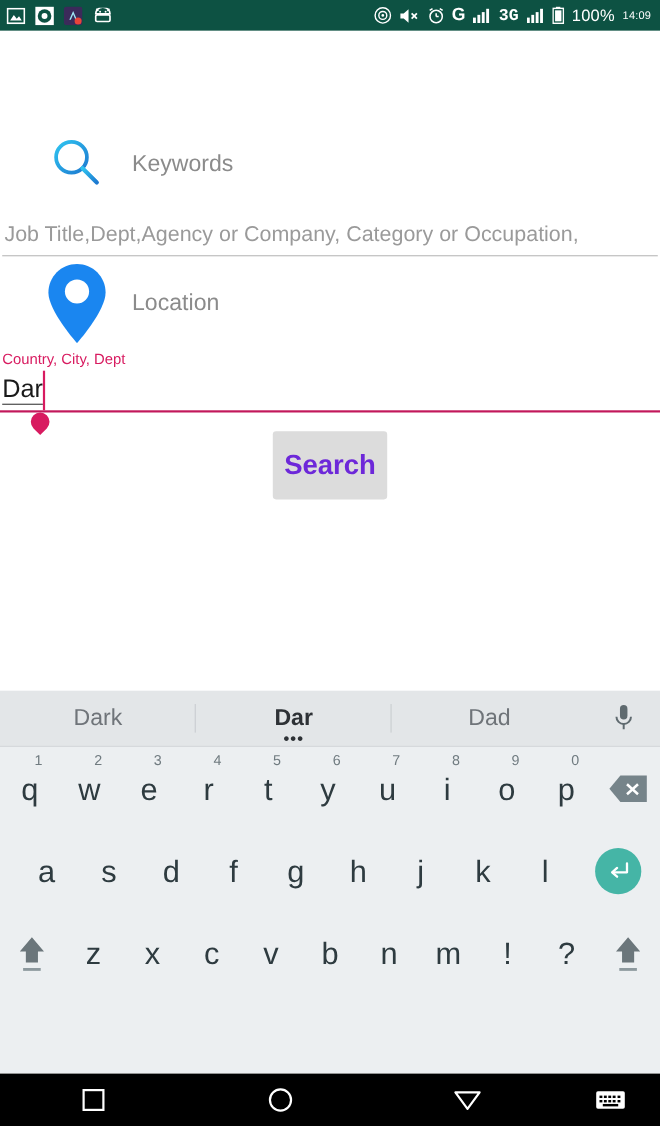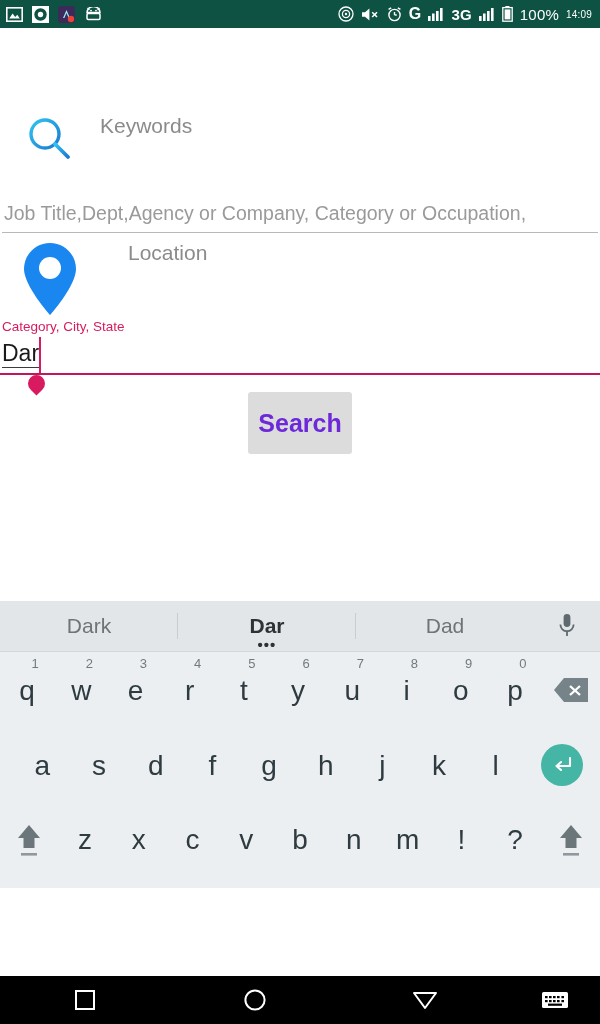--- a/index.html
+++ b/index.html
@@ -52,22 +52,23 @@
   .content {
     position: absolute;
     top: 28px; left: 0;
     width: 600px;
     height: 600px;
     background: #ffffff;
   }
 
   .field-row {
     display: flex;
-    align-items: flex-start;
+    align-items: center;
     height: 70px;
+    padding-left: 20px;
   }
   .icon-slot {
     width: 100px;
     display: flex;
     justify-content: center;
     align-items: center;
     flex: 0 0 100px;
   }
   .field-label {
     font-size: 21px;
@@ -158,23 +159,23 @@
     font-size: 25px;
     font-weight: bold;
     font-family: "Liberation Sans", sans-serif;
     cursor: pointer;
   }
 
   
   .keyboard {
     position: absolute;
     left: 0;
-    top: 601px;
+    top: 628px;
     width: 600px;
-    height: 287px;
+    height: 348px;
     background: #eceff1;
   }
   .suggest-bar {
     position: relative;
     height: 50px;
     background: #e3e6e8;
     display: flex;
     align-items: center;
     border-bottom: 1px solid #d4d8db;
   }
@@ -342,21 +343,21 @@
       <line x1="1.6" y1="2.4" x2="4.2" y2="0.8" stroke="#ffffff" stroke-width="1.4"></line>
       <line x1="13.4" y1="2.4" x2="10.8" y2="0.8" stroke="#ffffff" stroke-width="1.4"></line>
     </svg>
     <span class="sb-text" style="font-weight:bold;font-size:16px;">G</span>
     <svg class="sb-icon" width="16" height="14" viewBox="0 0 16 14">
       <rect x="0" y="9" width="2.6" height="5" fill="#ffffff"></rect>
       <rect x="4" y="6.5" width="2.6" height="7.5" fill="#ffffff"></rect>
       <rect x="8" y="4" width="2.6" height="10" fill="#ffffff"></rect>
       <rect x="12" y="1" width="2.6" height="13" fill="#ffffff"></rect>
     </svg>
-    <span class="sb-text" style="font-weight:bold;">3G</span>
+    <span class="sb-text" style="font-weight:bold;font-family:Liberation Mono, monospace;">3G</span>
     <svg class="sb-icon" width="16" height="14" viewBox="0 0 16 14">
       <rect x="0" y="9" width="2.6" height="5" fill="#ffffff"></rect>
       <rect x="4" y="6.5" width="2.6" height="7.5" fill="#ffffff"></rect>
       <rect x="8" y="4" width="2.6" height="10" fill="#ffffff"></rect>
       <rect x="12" y="1" width="2.6" height="13" fill="#ffffff"></rect>
     </svg>
     <svg class="sb-icon" width="11" height="16" viewBox="0 0 11 16">
       <rect x="3.4" y="0" width="4" height="1.6" fill="#ffffff"></rect>
       <rect x="0.8" y="1.6" width="9.4" height="13.6" fill="none" stroke="#ffffff" stroke-width="1.3"></rect>
       <rect x="2.6" y="3.4" width="5.8" height="10" fill="#ffffff"></rect>
@@ -382,31 +383,31 @@
       </svg>
     </div>
     <div class="field-label">Keywords</div>
   </div>
 
   <div style="margin-top:18px;">
     <input class="underline-input" type="text" placeholder="Job Title,Dept,Agency or Company, Category or Occupation," style="">
   </div>
 
   <div class="loc-block">
-    <div class="field-row" style="margin-top:8px;gap:28px;">
+    <div class="field-row" style="margin-top:8px;">
       <div class="icon-slot">
         <svg width="58" height="76" viewBox="0 0 58 76">
           <path d="M29 2 C14.6 2 3 13.6 3 28 C3 45 29 74 29 74 C29 74 55 45 55 28 C55 13.6 43.4 2 29 2 Z" fill="#1a86f0"></path>
           <circle cx="29" cy="27" r="11" fill="#ffffff"></circle>
         </svg>
       </div>
       <div class="field-label">Location</div>
     </div>
 
-    <div class="float-label">Category, City, State</div>
+    <div class="float-label">Country, City, Dept</div>
 
     <div class="loc-input-wrap">
       <div class="loc-text">Dar</div>
       <div class="loc-caret"></div>
       <div class="loc-underline"></div>
       <div class="loc-handle"></div>
     </div>
   </div>
 
   <button class="search-btn">Search</button>

